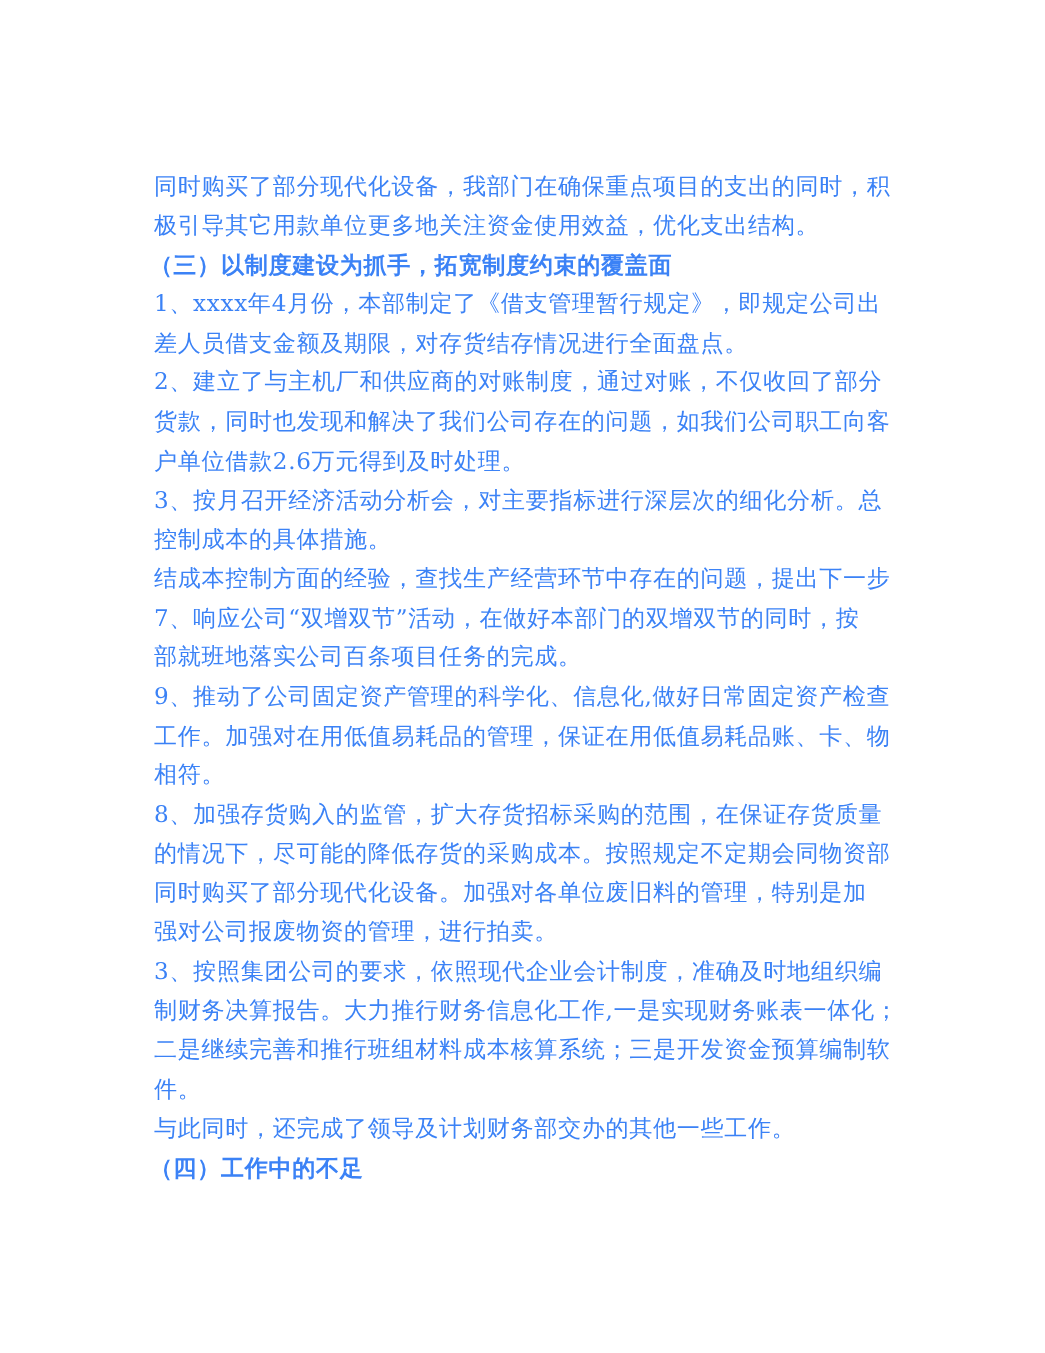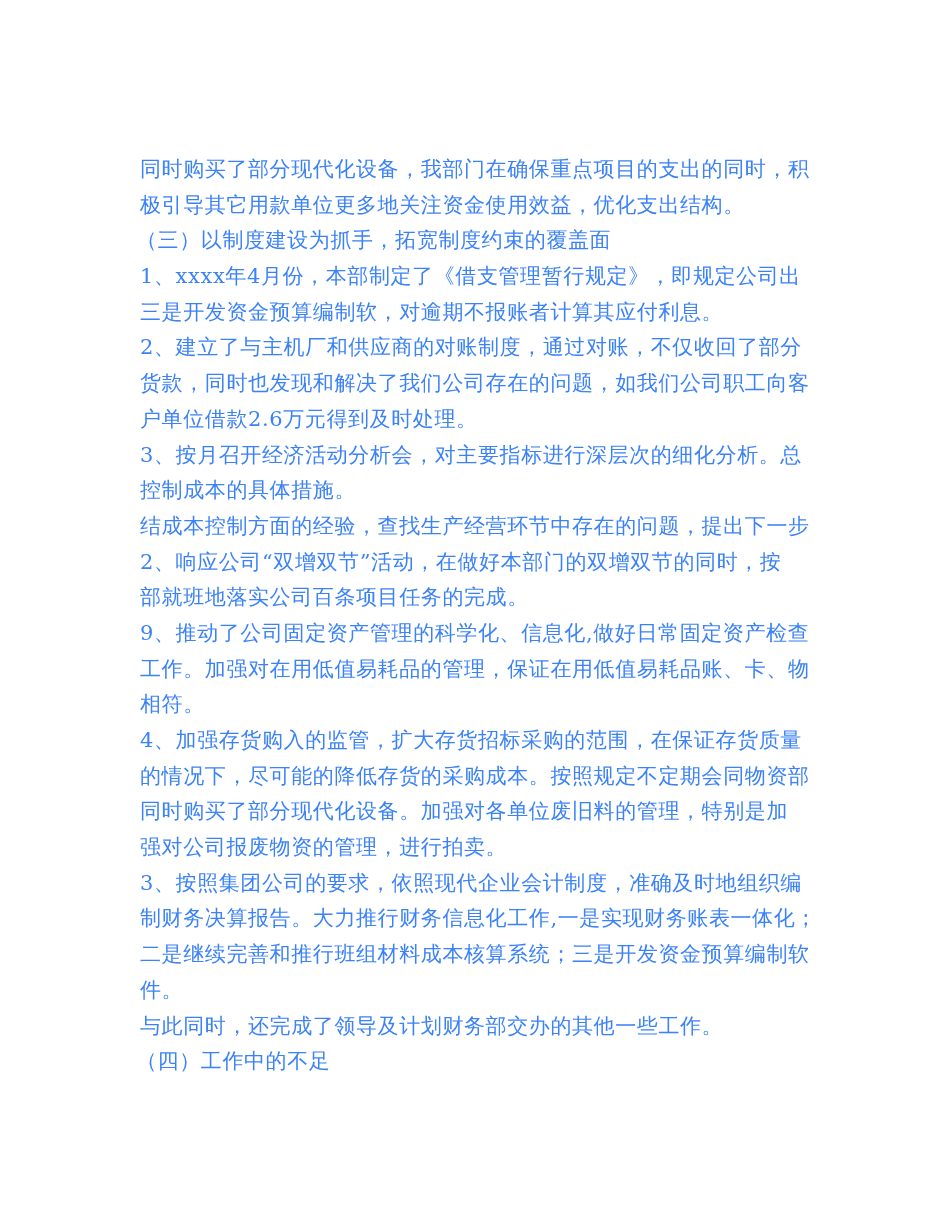--- a/index.html
+++ b/index.html
@@ -25,43 +25,44 @@
       letter-spacing: 0.6px;
       margin-top: 39px;
     }
     .line {
       display: block;
       white-space: nowrap;
       height: 35.7px;
     }
     .heading {
       margin-left: -4px;
+      font-weight: bold;
     }
   </style>
 </head>
 <body>
 
 <div class="page">
   <span class="line">同时购买了部分现代化设备，我部门在确保重点项目的支出的同时，积</span>
   <span class="line">极引导其它用款单位更多地关注资金使用效益，优化支出结构。</span>
   <span class="line heading">（三）以制度建设为抓手，拓宽制度约束的覆盖面</span>
   <span class="line">1、xxxx年4月份，本部制定了《借支管理暂行规定》，即规定公司出</span>
-  <span class="line">三是开发资金预算编制软，对逾期不报账者计算其应付利息。</span>
+  <span class="line">差人员借支金额及期限，对存货结存情况进行全面盘点。</span>
   <span class="line">2、建立了与主机厂和供应商的对账制度，通过对账，不仅收回了部分</span>
   <span class="line">货款，同时也发现和解决了我们公司存在的问题，如我们公司职工向客</span>
   <span class="line">户单位借款2.6万元得到及时处理。</span>
   <span class="line">3、按月召开经济活动分析会，对主要指标进行深层次的细化分析。总</span>
   <span class="line">控制成本的具体措施。</span>
   <span class="line">结成本控制方面的经验，查找生产经营环节中存在的问题，提出下一步</span>
-  <span class="line">2、响应公司“双增双节”活动，在做好本部门的双增双节的同时，按</span>
+  <span class="line">7、响应公司“双增双节”活动，在做好本部门的双增双节的同时，按</span>
   <span class="line">部就班地落实公司百条项目任务的完成。</span>
   <span class="line">9、推动了公司固定资产管理的科学化、信息化,做好日常固定资产检查</span>
   <span class="line">工作。加强对在用低值易耗品的管理，保证在用低值易耗品账、卡、物</span>
   <span class="line">相符。</span>
-  <span class="line">4、加强存货购入的监管，扩大存货招标采购的范围，在保证存货质量</span>
+  <span class="line">8、加强存货购入的监管，扩大存货招标采购的范围，在保证存货质量</span>
   <span class="line">的情况下，尽可能的降低存货的采购成本。按照规定不定期会同物资部</span>
   <span class="line">同时购买了部分现代化设备。加强对各单位废旧料的管理，特别是加</span>
   <span class="line">强对公司报废物资的管理，进行拍卖。</span>
   <span class="line">3、按照集团公司的要求，依照现代企业会计制度，准确及时地组织编</span>
   <span class="line">制财务决算报告。大力推行财务信息化工作,一是实现财务账表一体化；</span>
   <span class="line">二是继续完善和推行班组材料成本核算系统；三是开发资金预算编制软</span>
   <span class="line">件。</span>
   <span class="line">与此同时，还完成了领导及计划财务部交办的其他一些工作。</span>
   <span class="line heading">（四）工作中的不足</span>
 </div>

